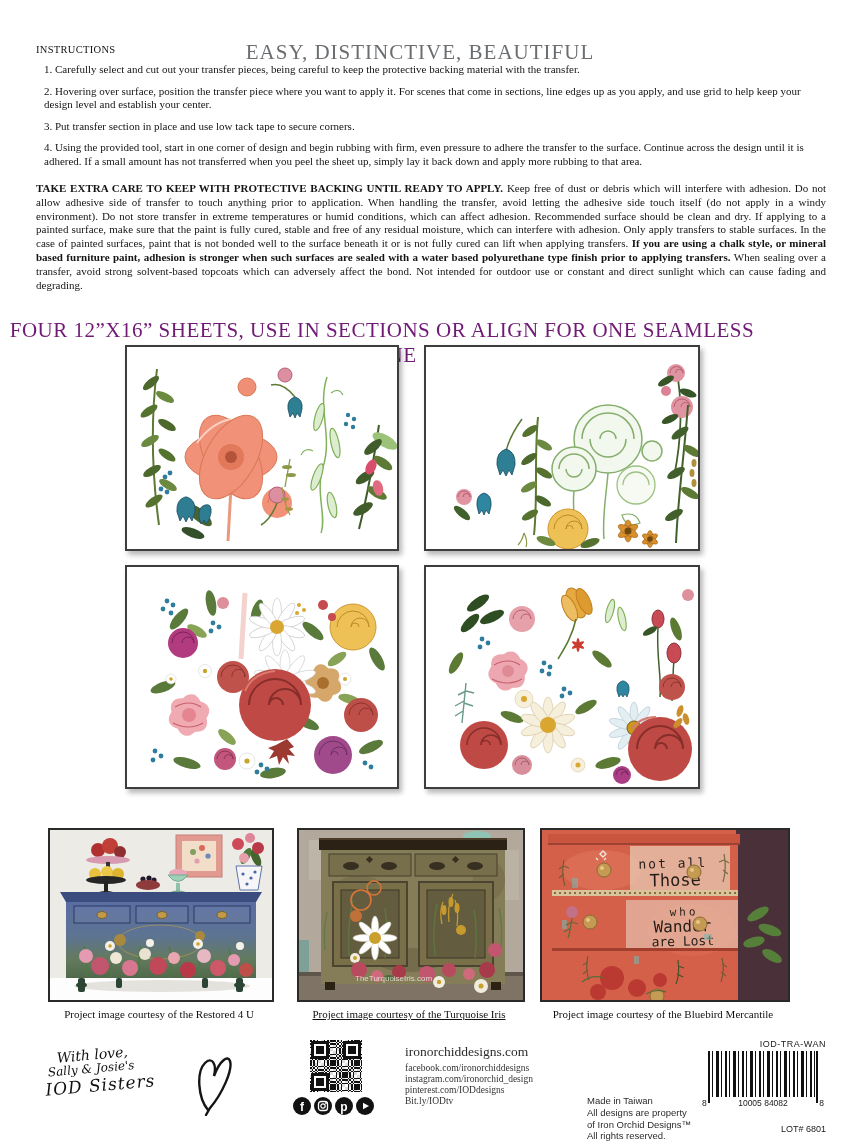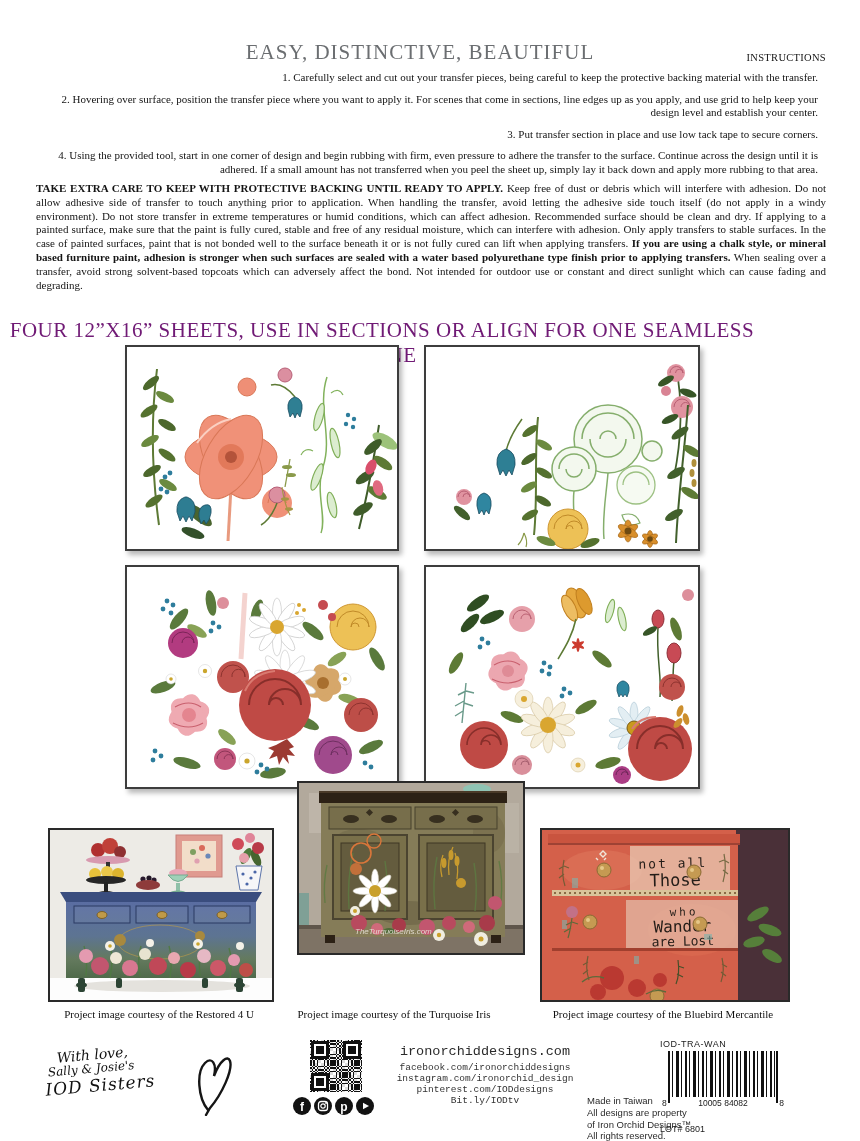--- a/index.html
+++ b/index.html
@@ -4,67 +4,67 @@
 <style>
   html,body{margin:0;padding:0;background:#ffffff;}
   .page{position:relative;width:860px;height:1141px;background:#fff;overflow:hidden;
         font-family:"Liberation Serif",serif;color:#141414;}
   
   .main-title{position:absolute;top:26px;left:0;width:840px;text-align:center;
     font-size:21px;letter-spacing:1px;color:#6b6e71;font-weight:normal;}
   .sheets-heading{position:absolute;top:301px;left:0;width:764px;text-align:center;
     font-size:21px;letter-spacing:.5px;color:#701a75;font-weight:normal;}
   
-  .instructions{position:absolute;top:52px;left:36px;width:790px;text-align:right;}
+  .instructions{position:absolute;top:44px;left:36px;width:790px;}
   .sec-h{font-size:10.5px;letter-spacing:.3px;font-weight:normal;margin:0 0 2px 0;}
   .body-line{font-size:11px;line-height:13.6px;margin:8px;}
   .tips{position:absolute;top:180px;left:36px;width:790px;}
   .tips p{font-size:11px;line-height:13.8px;margin:2px 0 0 0;text-align:justify;}
   .tips b{font-weight:bold;}
   
   .sheet{position:absolute;background:#fff;border:2px solid #3d3d3d;
          box-shadow:3px 4px 5px rgba(0,0,0,.28);}
   .sheet svg{display:block;width:100%;height:100%;}
   #sheet1{left:125px;top:345px;width:270px;height:202px;}
   #sheet2{left:424px;top:345px;width:272px;height:202px;}
   #sheet3{left:125px;top:565px;width:270px;height:220px;}
   #sheet4{left:424px;top:565px;width:272px;height:220px;}
   
   .photo{position:absolute;border:2px solid #2a2a2a;background:#eee;}
   .photo svg{display:block;width:100%;height:100%;}
   #photo1{left:48px;top:828px;width:222px;height:170px;}
-  #photo2{left:297px;top:781px;width:224px;height:170px;font-style:italic;}
+  #photo2{left:297px;top:828px;width:224px;height:170px;}
   #photo3{left:540px;top:828px;width:246px;height:170px;}
   .caption{position:absolute;top:1008px;font-size:11px;text-align:center;color:#111;}
   #cap1{left:38px;width:242px;text-align:center;}
-  #cap2{left:272px;width:244px;}
+  #cap2{left:287px;width:244px;text-decoration:underline;}
   #cap3{left:530px;width:266px;font-family:Liberation Serif, serif;}
   
   .signature{position:absolute;left:44px;top:1046px;transform:rotate(-5deg);
     font-family:"DejaVu Serif",serif;font-style:italic;color:#111;line-height:1.15;}
   .sig1{font-size:14px;margin-left:14px;}
   .sig2{font-size:12px;margin-left:4px;}
   .sig3{font-size:17px;letter-spacing:1px;}
   .heart{position:absolute;left:192px;top:1050px;}
   .qr{position:absolute;left:309px;top:1039px;width:52px;height:52px;background:#fff;padding:1px;
       background-image:repeating-conic-gradient(#111 0% 25%,#fff 0% 50%),
                        repeating-conic-gradient(#fff 0% 25%,#111 0% 50%);
       background-size:8px 8px,6px 6px;background-blend-mode:difference;
       box-shadow:inset 0 0 0 1px #fff;}
   .qr .finder{position:absolute;width:12px;height:12px;border:3px solid #111;background:#fff;}
   .qr .finder::after{content:"";position:absolute;left:2px;top:2px;width:8px;height:8px;background:#111;}
   .f1{left:2px;top:2px;} .f2{right:2px;top:2px;} .f3{left:2px;bottom:2px;}
   .social-row{position:absolute;left:293px;top:1097px;display:flex;gap:3px;}
-  .weblinks{position:absolute;left:396px;top:1044px;width:178px;text-align:center;
-    font-family:Liberation Mono, monospace;color:#2b2b2b;}
+  .weblinks{position:absolute;left:405px;top:1044px;width:178px;
+    font-family:Liberation Serif, serif;color:#2b2b2b;}
   .site{font-size:13.5px;margin-bottom:3px;}
   .wl{font-size:9.5px;line-height:11px;color:#333;}
   .legal{position:absolute;left:587px;top:1059px;font-family:"Liberation Sans",sans-serif;
     font-size:9.5px;line-height:11.8px;color:#2b2b2b;margin-top:36px;}
-  .barcode{position:absolute;left:660px;top:1039px;width:126px;text-align:left;
+  .barcode{position:absolute;left:700px;top:1039px;width:126px;text-align:right;
     font-family:"Liberation Sans",sans-serif;color:#1a1a1a;}
   .bc-sku{font-size:9px;letter-spacing:.5px;}
   .bc-bars{position:relative;height:46px;margin:2px 8px 0 8px;
     background:repeating-linear-gradient(90deg,#111 0 2px,#fff 2px 4px,#111 4px 5px,#fff 5px 8px,
                #111 8px 11px,#fff 11px 13px,#111 13px 14px,#fff 14px 17px);}
   .bc-bars::before,.bc-bars::after{content:"";position:absolute;top:0;width:2px;height:52px;background:#111;}
   .bc-bars::before{left:0;} .bc-bars::after{right:0;}
   .bc-digits{display:flex;justify-content:space-between;font-size:8.5px;margin:1px 2px 0 2px;}
   .bc-lot{font-size:9px;margin-top:16px;}
 </style>

